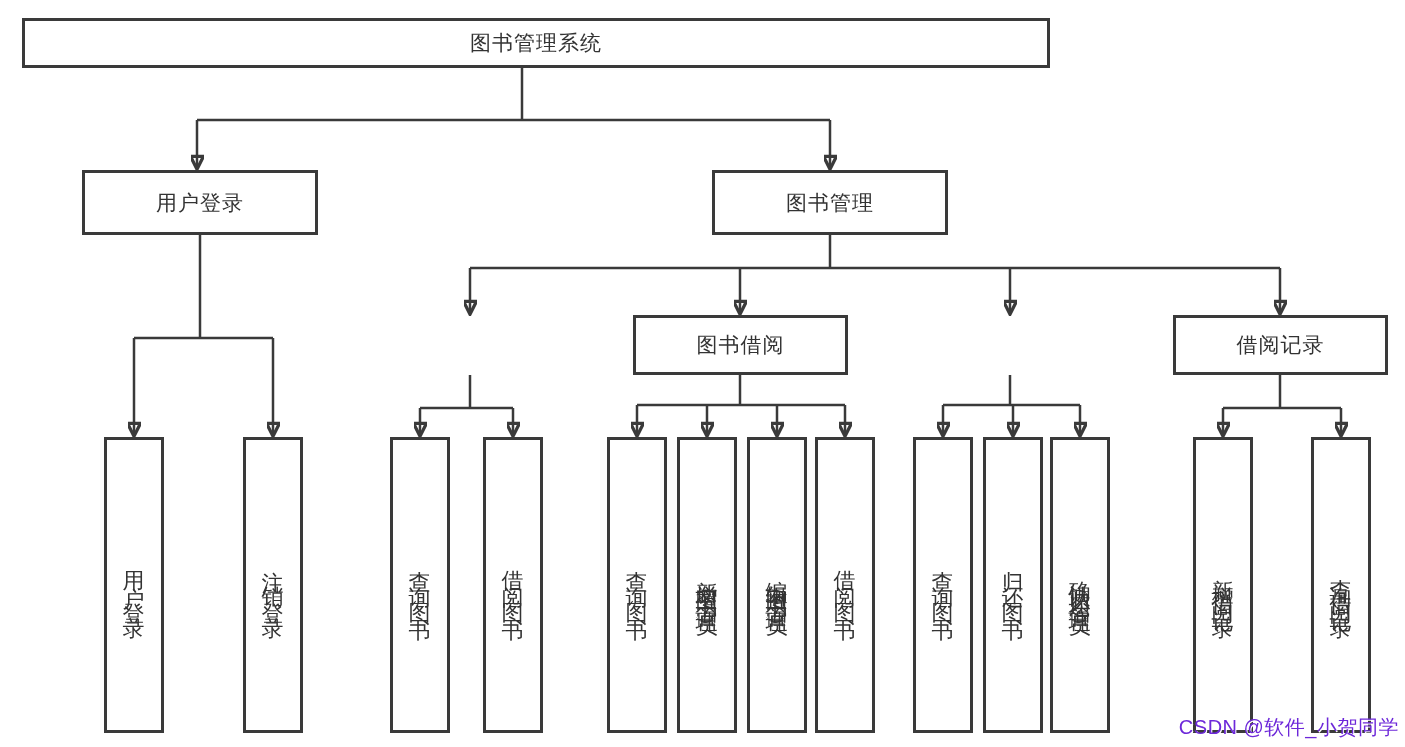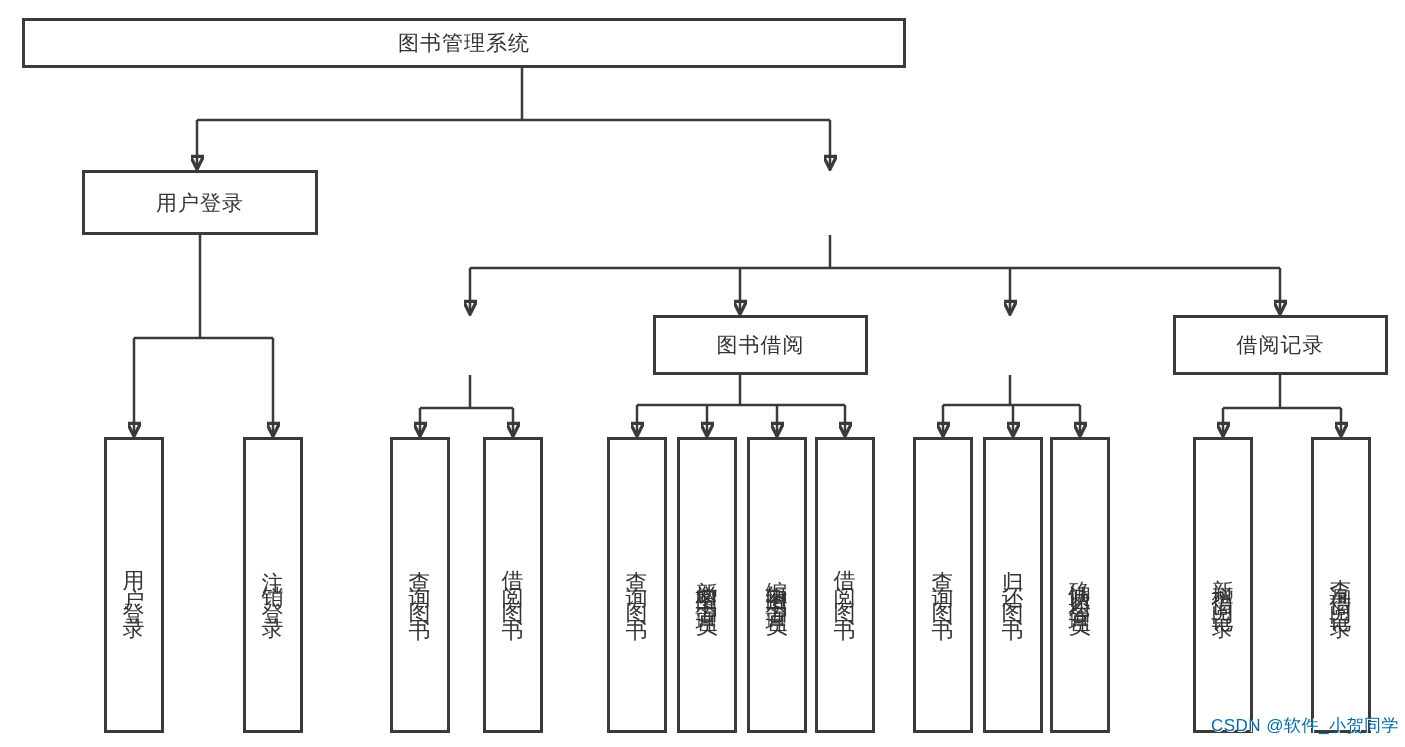--- a/index.html
+++ b/index.html
@@ -9,21 +9,21 @@
   .canvas { position:relative; width:1405px; height:747px; background:#ffffff; overflow:hidden; }
   .connectors { position:absolute; left:0; top:0; width:1405px; height:747px; }
   .connectors path { stroke:#3a3a3a; stroke-width:2.5; fill:none; }
   .box { position:absolute; background:#ffffff; border:3px solid #3a3a3a; color:#333333;
          display:flex; align-items:center; justify-content:center; }
   .hlabel { font-size:21px; letter-spacing:1px; white-space:nowrap; }
   .vtext { writing-mode:vertical-rl; text-orientation:mixed; font-size:22px; line-height:1.05; }
   .ls-wide  { letter-spacing:16px; }
   .ls-med   { letter-spacing:8px; }
   .ls-tight { letter-spacing:5px; }
-  .watermark { position:absolute; right:6px; top:714px; font-size:17px; color:#0369a1;
+  .watermark { position:absolute; right:6px; top:714px; font-size:20px; color:#6d28d9;
                text-shadow:1px 1px 0 #ffffff; letter-spacing:0.5px; white-space:nowrap; }
 </style>
 </head>
 <body>
 
 <div class="canvas">
 
   <svg class="connectors" viewBox="0 0 1405 747" xmlns="http://www.w3.org/2000/svg" aria-hidden="true">
     <defs>
       <marker id="arrow" viewBox="0 0 10 10" refX="9" refY="5" markerWidth="17" markerHeight="13" orient="auto" markerUnits="userSpaceOnUse">
@@ -65,29 +65,32 @@
     <path d="M943 405 V435" marker-end="url(#arrow)"></path>
     <path d="M1013 405 V435" marker-end="url(#arrow)"></path>
     <path d="M1080 405 V435" marker-end="url(#arrow)"></path>
 
     <path d="M1280 375 V408"></path>
     <path d="M1223 408 H1341"></path>
     <path d="M1223 408 V435" marker-end="url(#arrow)"></path>
     <path d="M1341 408 V435" marker-end="url(#arrow)"></path>
   </svg>
 
-  <div class="box" style="left:22px; top:18px; width:884px; height:50px;">
+  <div class="box" style="left:22px; top:18px; width:1028px; height:50px;">
     <span class="hlabel">图书管理系统</span>
   </div>
 
   <div class="box" style="left:82px; top:170px; width:236px; height:65px;">
     <span class="hlabel">用户登录</span>
   </div>
+  <div class="box" style="left:712px; top:170px; width:236px; height:65px;">
+    <span class="hlabel">图书管理</span>
+  </div>
 
-  <div class="box" style="left:633px; top:315px; width:215px; height:60px;margin-left:20px;">
+  <div class="box" style="left:633px; top:315px; width:215px; height:60px;">
     <span class="hlabel">图书借阅</span>
   </div>
   <div class="box" style="left:1173px; top:315px; width:215px; height:60px;">
     <span class="hlabel">借阅记录</span>
   </div>
 
   <div class="box" style="left:104px; top:437px; width:60px; height:296px;">
     <span class="vtext ls-wide">用户登录</span>
   </div>
   <div class="box" style="left:243px; top:437px; width:60px; height:296px;">

